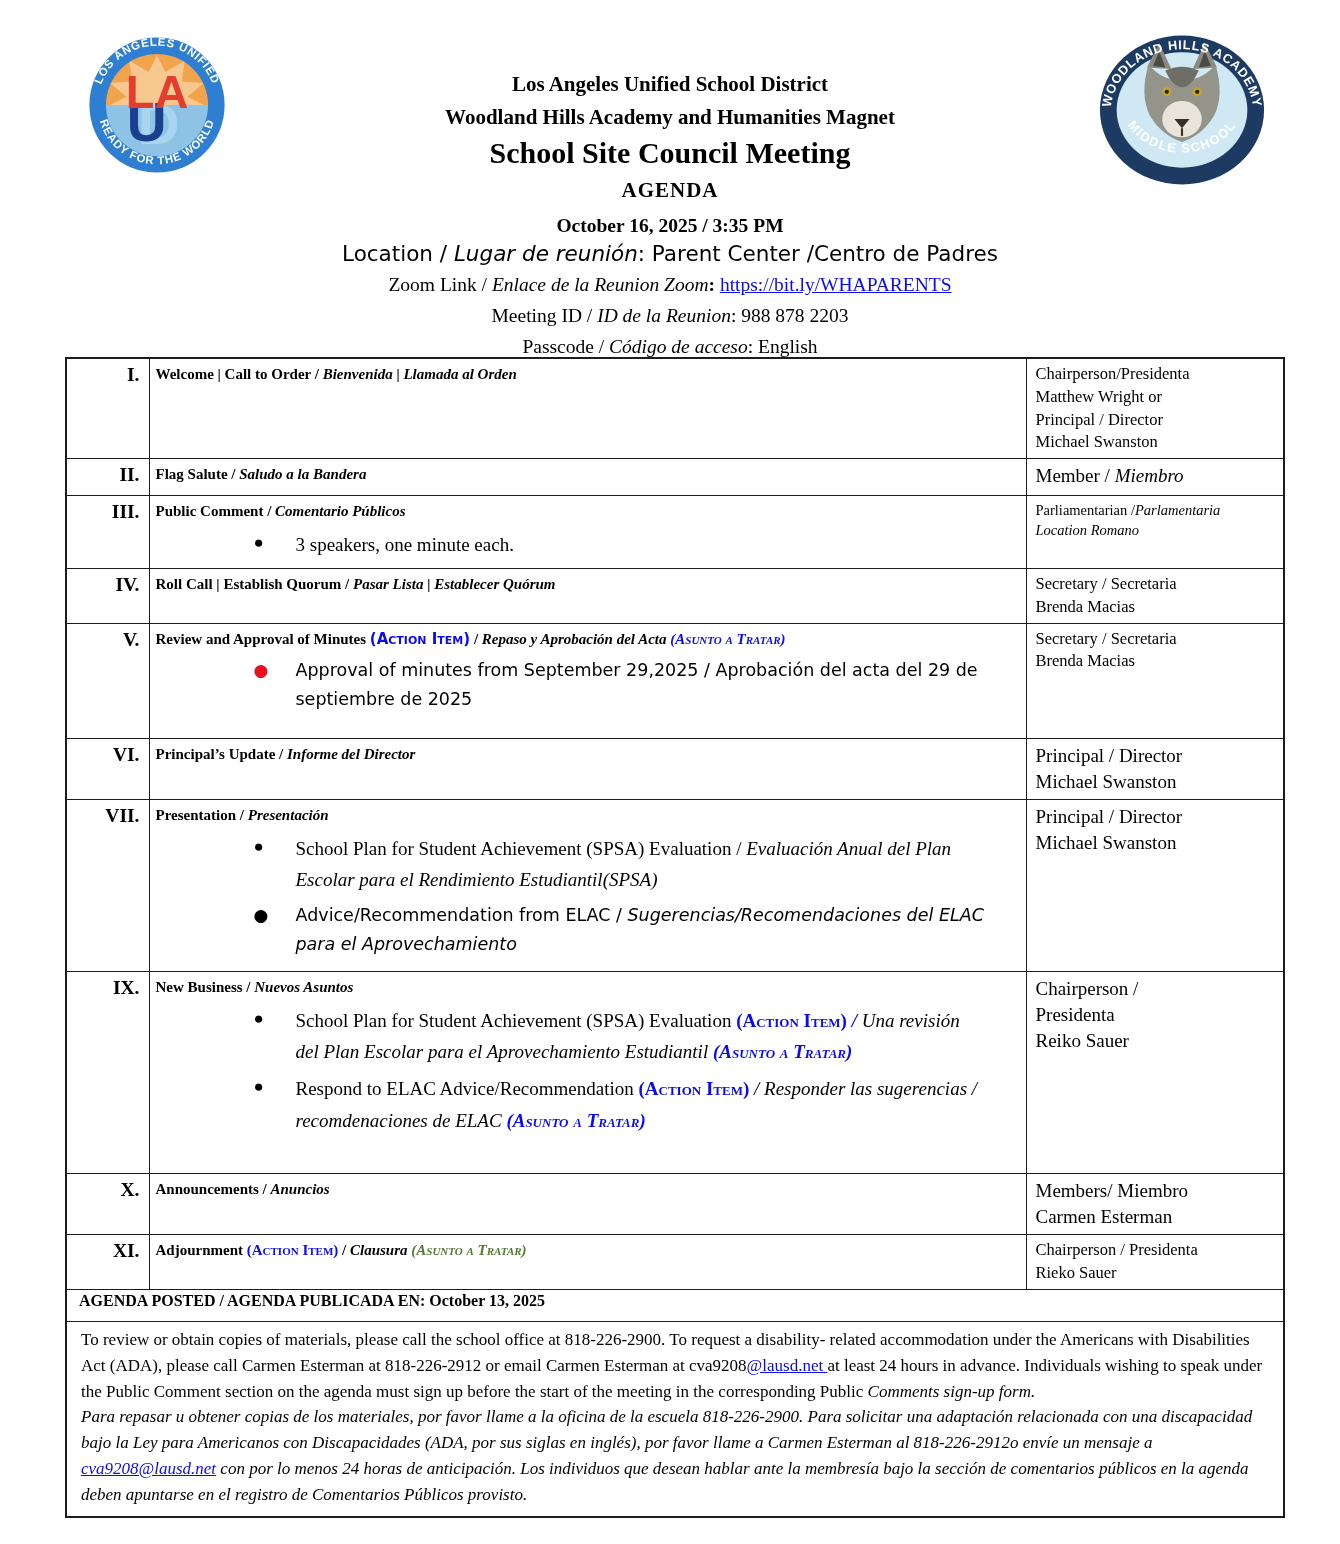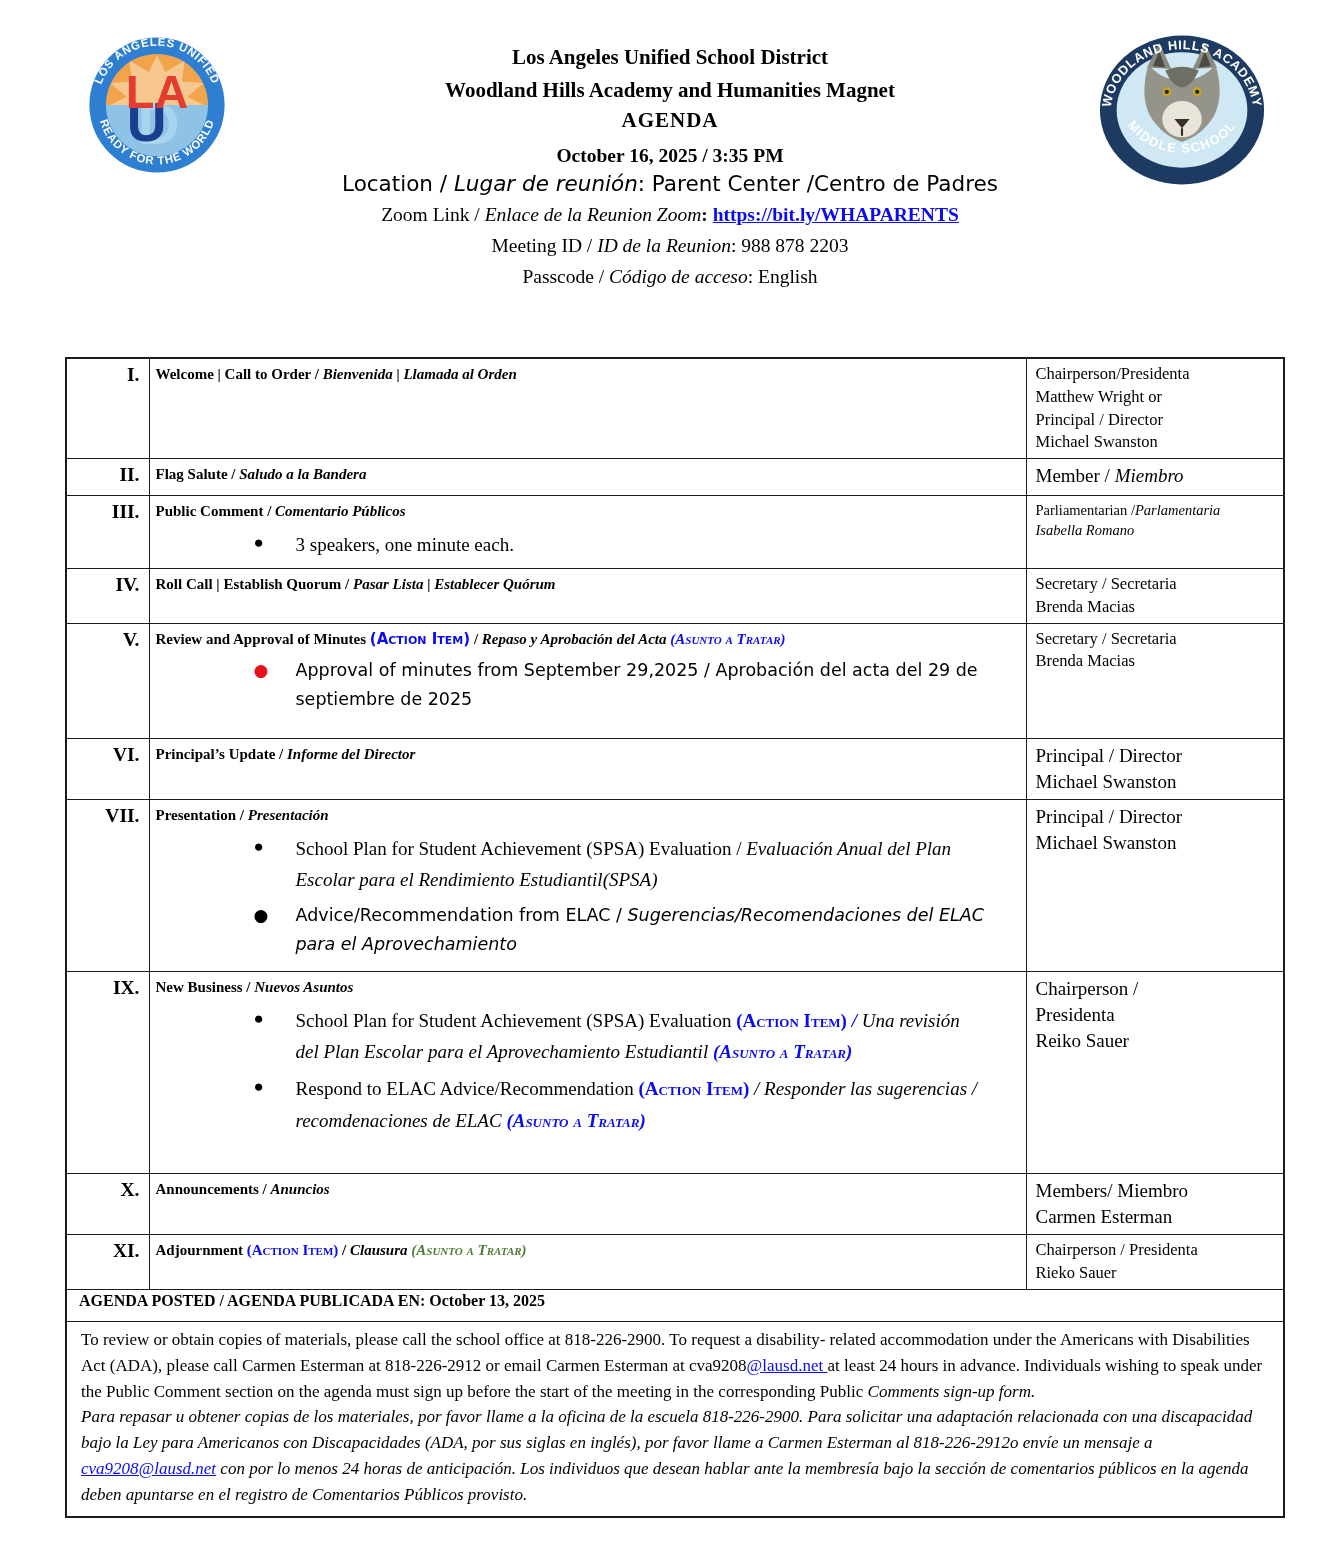--- a/index.html
+++ b/index.html
@@ -6,35 +6,35 @@
   html,body { margin:0; padding:0; }
   body {
     width:1340px; min-height:1544px; background:#ffffff; color:#000;
     font-family:"Liberation Serif","DejaVu Serif",serif; position:relative;
   }
   .f-sans { font-family:"DejaVu Sans","Liberation Sans",sans-serif; }
   
   .header { position:relative; height:357px; }
   .logo-left  { position:absolute; left:88px;  top:36px;  width:138px; height:138px; }
   .logo-right { position:absolute; left:1098px; top:34px; width:168px; height:152px; }
-  .hc { text-align:center; padding-top:41px; width:840px; margin:0 auto; }
+  .hc { text-align:center; padding-top:68px; width:840px; margin:0 auto; }
   .h1 { font-size:21px; font-weight:bold; line-height:1.55; }
   .h-title  { font-size:30px; font-weight:bold; margin:3px 0 8px; }
   .h-agenda { font-size:21px; font-weight:bold; letter-spacing:1px; margin:2px 0 12px; }
   .h-date   { font-size:19.5px; font-weight:bold; margin:6px 0 4px; }
   .h-loc    { font-size:21.5px; margin:3px 0 4px; }
   .h-line   { font-size:19.5px; line-height:1.58; }
   .s-i  { font-style:italic; }
   .s-b  { font-weight:bold; }
   .s-bi { font-weight:bold; font-style:italic; }
   .c-blue  { color:#0b0bf2; }
   .c-green { color:#4e7c33; }
   .sc { font-variant:small-caps; }
   .lnk { color:#0b0bf2; text-decoration:underline; cursor:pointer; }
-  .lnk-bold { font-weight:bold; }
+  .lnk-bold { font-weight:normal; }
   
   table.agenda {
     border-collapse:collapse; table-layout:fixed;
     margin-left:65px; width:1218px;
     border:2px solid #1c1c1c;
   }
   table.agenda td { border:1.8px solid #1c1c1c; vertical-align:top; }
   col.c-num { width:83px; } col.c-topic { width:877px; } col.c-spk { width:258px; }
   td.num { text-align:right; font-weight:bold; font-size:19.5px; padding:5px 9px 0 0; }
   td.topic { padding:4px 10px 5px 6px; }
@@ -121,20 +121,21 @@
       <textPath href="#arcTopR" startOffset="50%" text-anchor="middle">WOODLAND HILLS ACADEMY</textPath>
     </text>
     <text font-size="8.4" font-weight="bold" fill="#ffffff" letter-spacing="1">
       <textPath href="#arcBotR" startOffset="50%" text-anchor="middle">MIDDLE SCHOOL</textPath>
     </text>
   </svg>
 
   <div class="hc">
     <div class="h1">Los Angeles Unified School District</div>
     <div class="h1">Woodland Hills Academy and Humanities Magnet</div>
+    <div class="h-title">School Site Council Meeting</div>
     <div class="h-agenda">AGENDA</div>
     <div class="h-date">October 16, 2025 / 3:35 PM</div>
     <div class="h-loc f-sans">
       <span>Location / </span><span class="s-i">Lugar de reunión</span><span>: Parent Center /Centro de Padres</span>
     </div>
     <div class="h-line">
       <span>Zoom Link / </span><span class="s-i">Enlace de la Reunion Zoom</span><span class="s-b">: </span><span class="lnk lnk-bold">https://bit.ly/WHAPARENTS</span>
     </div>
     <div class="h-line">
       <span>Meeting ID / </span><span class="s-i">ID de la Reunion</span><span>: 988 878 2203</span>
@@ -177,21 +178,21 @@
         <td class="num">III.</td>
         <td class="topic">
           <div class="title"><span class="seg s-b">Public Comment  / </span><span class="seg s-bi">Comentario Públicos</span></div>
           <div class="bullet">
             <span class="dot">●</span>
             <span class="bt"><span class="seg">3 speakers, one minute each.</span></span>
           </div>
         </td>
         <td class="speaker spk-sm">
           <div class="spk-line"><span class="seg">Parliamentarian /</span><span class="seg s-i">Parlamentaria</span></div>
-          <div class="spk-line"><span class="seg s-i">Isabella Romano</span></div>
+          <div class="spk-line"><span class="seg s-i">Location Romano</span></div>
         </td>
       </tr>
       <tr class="row">
         <td class="num">IV.</td>
         <td class="topic">
           <div class="title"><span class="seg s-b">Roll Call | Establish Quorum / </span><span class="seg s-bi">Pasar Lista | Establecer Quórum</span></div>
         </td>
         <td class="speaker spk-md">
           <div class="spk-line"><span class="seg">Secretary / Secretaria</span></div>
           <div class="spk-line"><span class="seg">Brenda Macias</span></div>

